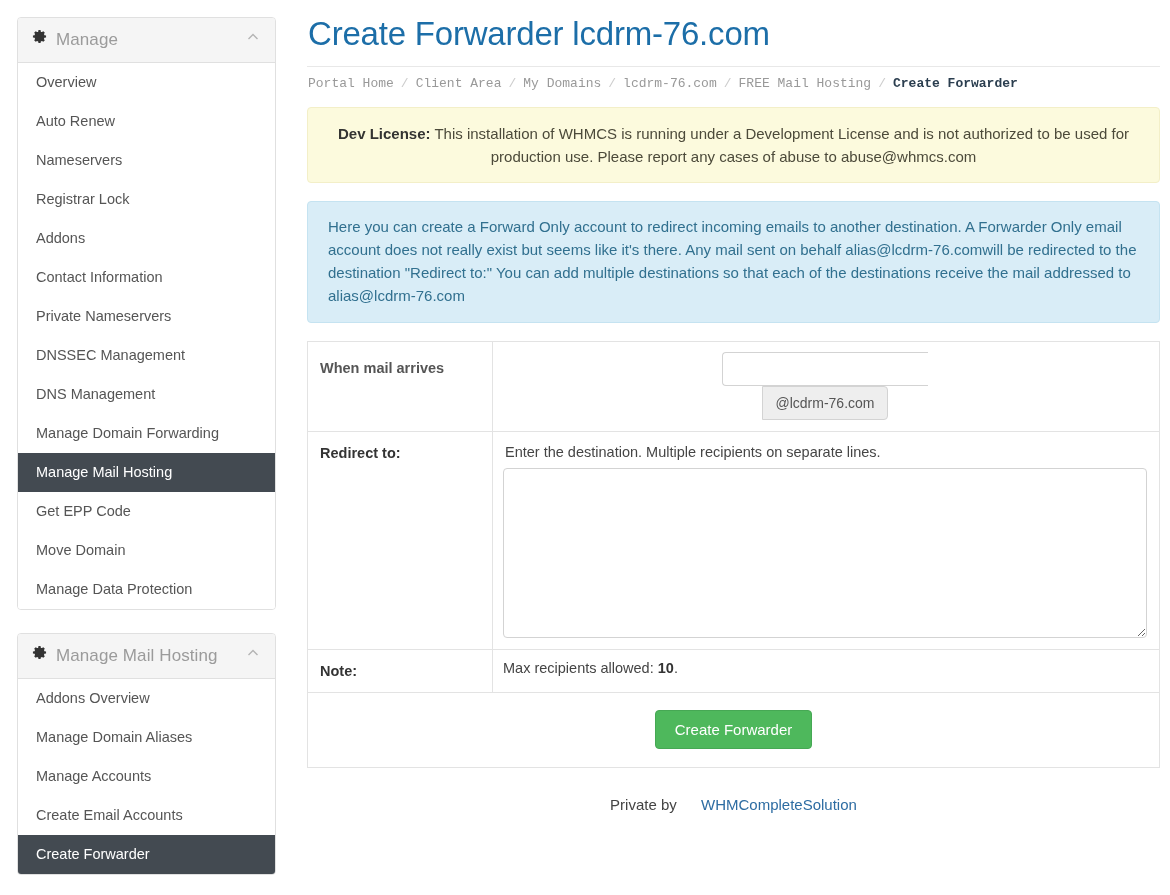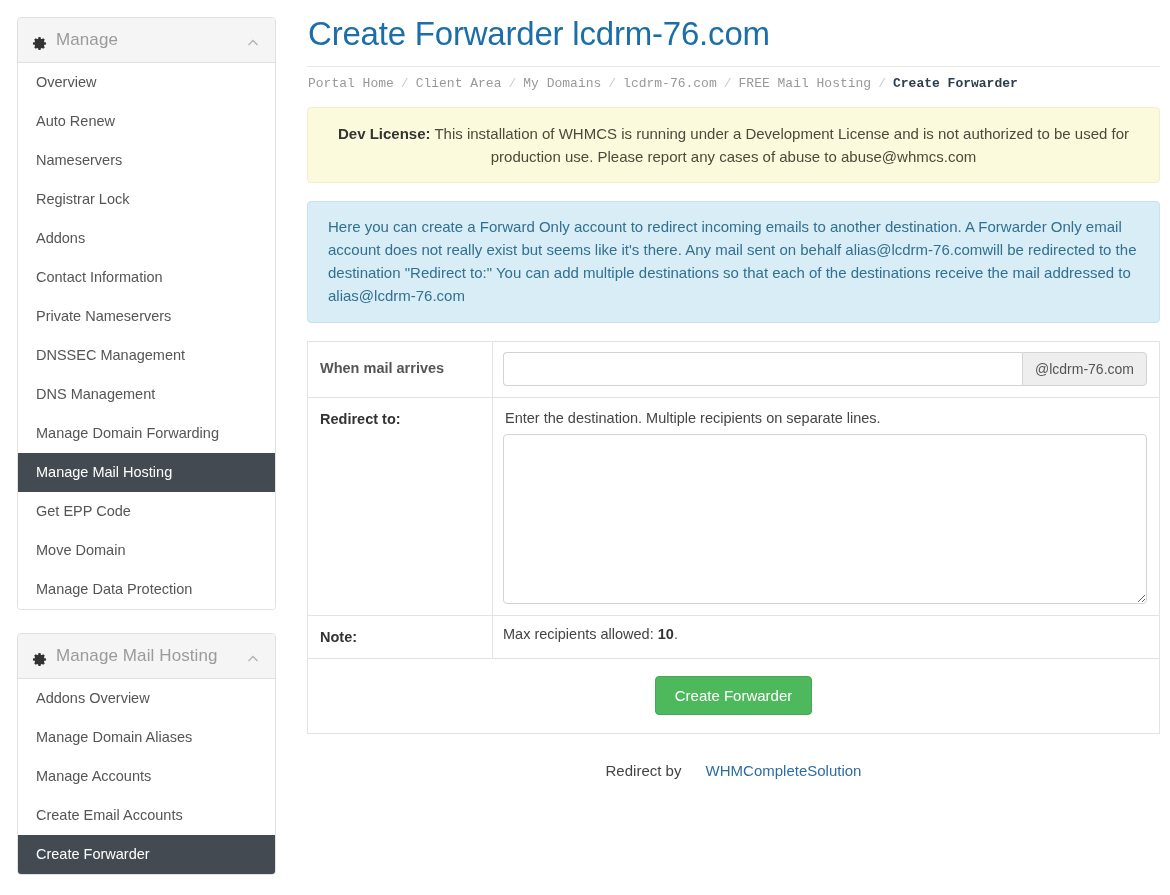--- a/index.html
+++ b/index.html
@@ -37,21 +37,21 @@
     background: #ffffff;
     margin-bottom: 23px;
     overflow: hidden;
   }
 
   .panel-heading {
     background: #f5f5f5;
     border-bottom: 1px solid #e0e0e0;
     padding: 11px 14px;
     display: flex;
-    align-items: flex-end;
+    align-items: flex-start;
     cursor: pointer;
     min-height: 45px;
   }
   .panel-heading .gear-icon {
     width: 15px; height: 15px;
     margin-right: 9px;
     flex: 0 0 15px;
     color: #333;
     display: inline-block;
   }
@@ -179,21 +179,22 @@
   .form-table td.label-cell.bold { font-weight: bold; color: #333; }
   .form-table td.label-cell.plain { font-weight: bold; color: #555; }
   .form-table td.value-cell { padding: 10px 12px 11px 10px; }
 
   .row-when td { padding-top: 12px; padding-bottom: 12px; }
   .row-when .label-cell { padding-top: 18px; }
 
   .input-group {
     display: flex;
     width: 100%;
-    align-items: flex-start;
+    align-items: center;
+    flex-direction: column;
   }
   .input-group input[type="text"] {
     flex: 1 1 auto;
     min-width: 0;
     height: 34px;
     border: 1px solid #d3d3d3;
     border-right: none;
     border-radius: 4px 0 0 4px;
     padding: 6px 12px;
     font-size: 14px;
@@ -416,17 +417,17 @@
         </tr>
         <tr class="submit-row">
           <td colspan="2">
             <button type="button" class="btn-create">Create Forwarder</button>
           </td>
         </tr>
       </tbody>
     </table>
 
     <div class="footer">
-      <span>Redirect by </span><a>WHMCompleteSolution</a>
+      <span>Private by </span><a>WHMCompleteSolution</a>
     </div>
 
   </main>
 </div>
 
 </body></html>

